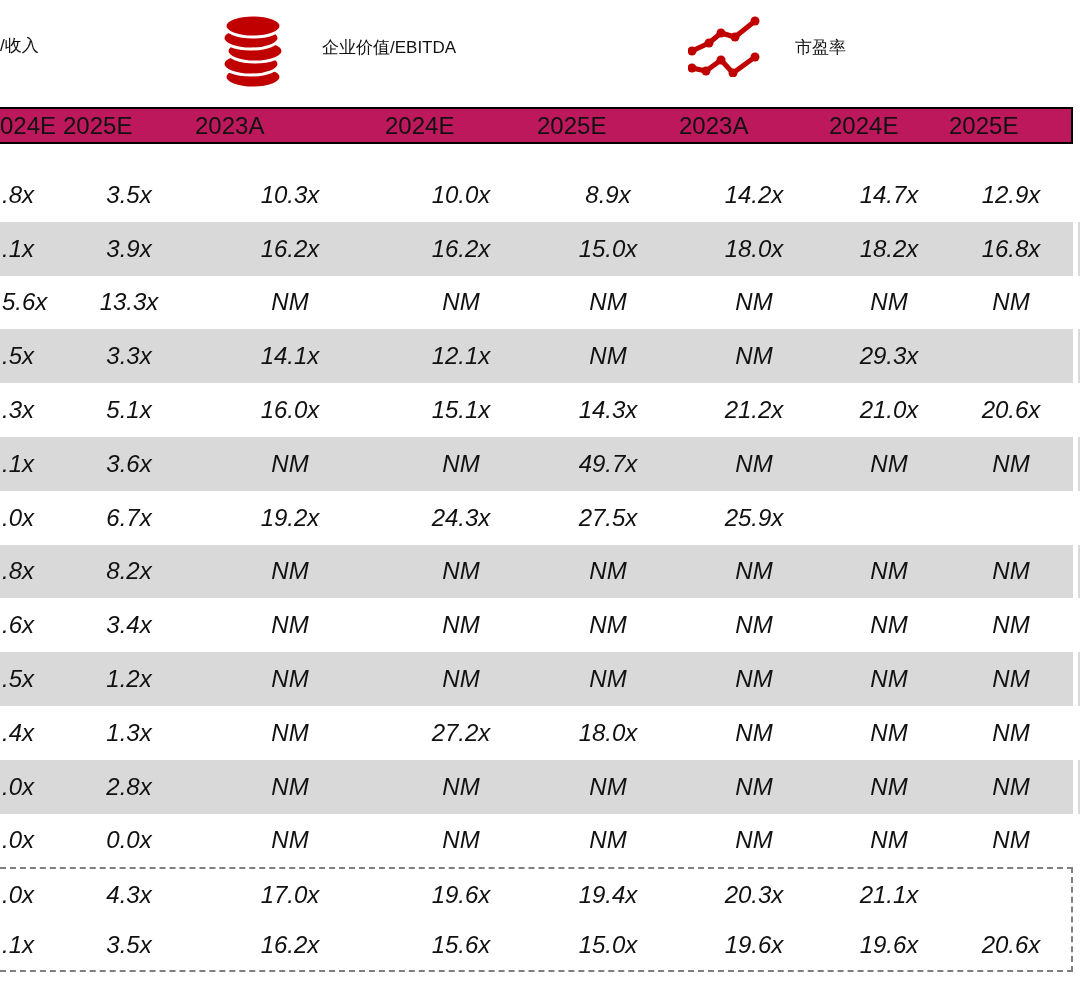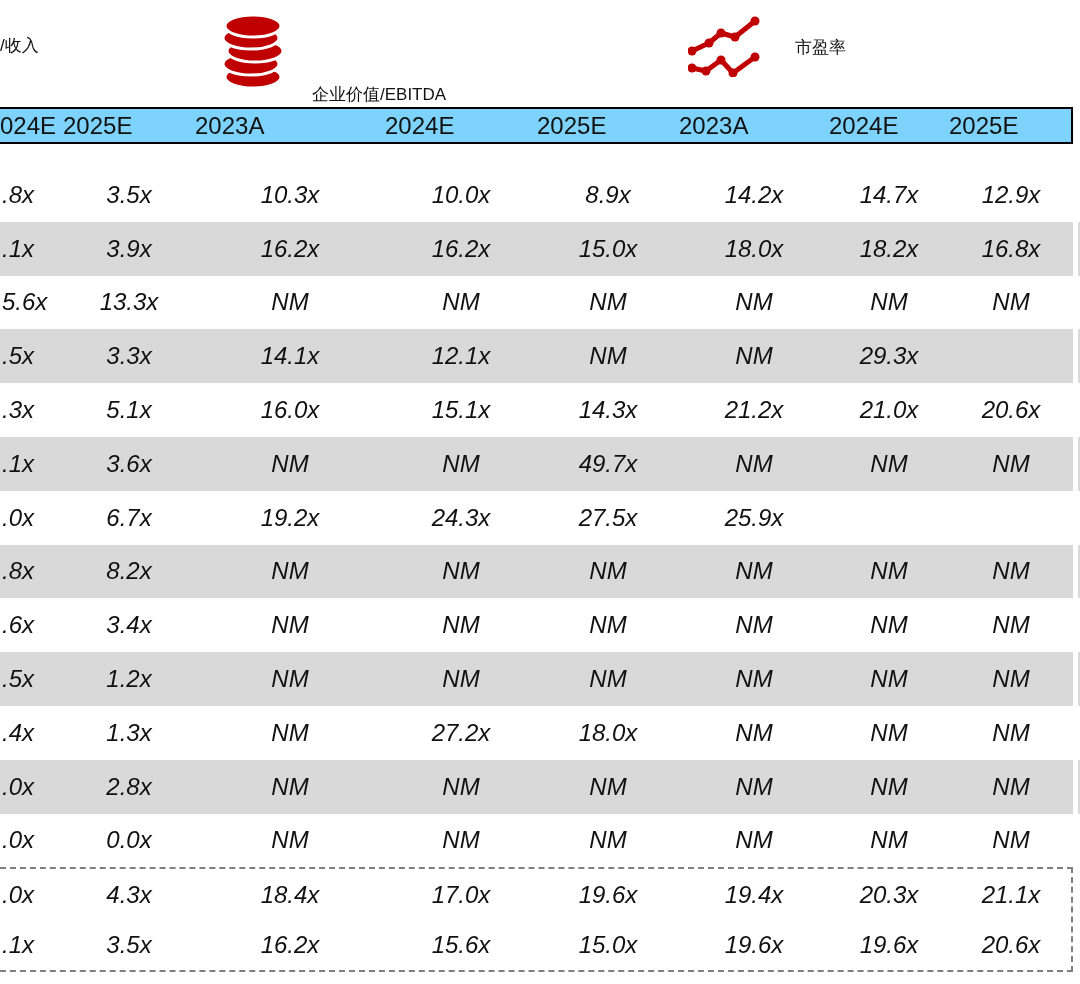--- a/index.html
+++ b/index.html
@@ -8,35 +8,35 @@
     width:1080px;height:984px;
     background:#ffffff;
     font-family:"Liberation Sans","DejaVu Sans",sans-serif;
     color:#111111;
     overflow:hidden;
   }
   
   .legend{position:absolute;top:0;left:0;width:1080px;height:100px;}
   .legend-label{position:absolute;font-size:17px;color:#111;white-space:nowrap;}
   .lbl-revenue{left:0px;top:34px;}
-  .lbl-ebitda{left:312px;top:36px;margin-top:47px;}
+  .lbl-ebitda{left:322px;top:36px;}
   .lbl-pe{left:795px;top:36px;}
   .icon-coins{position:absolute;left:222px;top:13px;width:62px;height:77px;}
   .icon-linechart{position:absolute;left:688px;top:15px;width:72px;height:62px;}
   
   .grid8{
     display:grid;
     grid-template-columns:63px 132px 190px 152px 142px 150px 120px 124px;
     align-items:center;
   }
   .header-row{
     position:absolute;top:107px;left:0;width:1073px;height:37px;
     box-sizing:border-box;
     border-top:2px solid #000;border-bottom:2px solid #000;border-right:2px solid #000;
-    background:#7dd3fc;
+    background:#be185d;
     font-size:24px;
   }
   .hcell{white-space:nowrap;}
   .hcell.c1{text-align:left;padding-left:0px;}
   
   .rows{position:absolute;top:168px;left:0;width:1073px;}
   .row{height:53.8px;width:1073px;font-size:24px;font-style:italic;}
   .row.gray{background:#D9D9D9;}
   .cell{text-align:center;white-space:nowrap;}
   .cell.c1{text-align:left;padding-left:2px;}
@@ -238,21 +238,20 @@
         <div class="cell">NM</div>
       </div>
     </div>
 
   <div class="stripe-sliver"></div>
 
   <div class="summary-box" id="summary-box">
       <div class="row grid8">
         <div class="cell c1">.0x</div>
         <div class="cell">4.3x</div>
-        <div class="cell">18.4x</div>
         <div class="cell">17.0x</div>
         <div class="cell">19.6x</div>
         <div class="cell">19.4x</div>
         <div class="cell">20.3x</div>
         <div class="cell">21.1x</div>
       </div>
       <div class="row grid8">
         <div class="cell c1">.1x</div>
         <div class="cell">3.5x</div>
         <div class="cell">16.2x</div>

